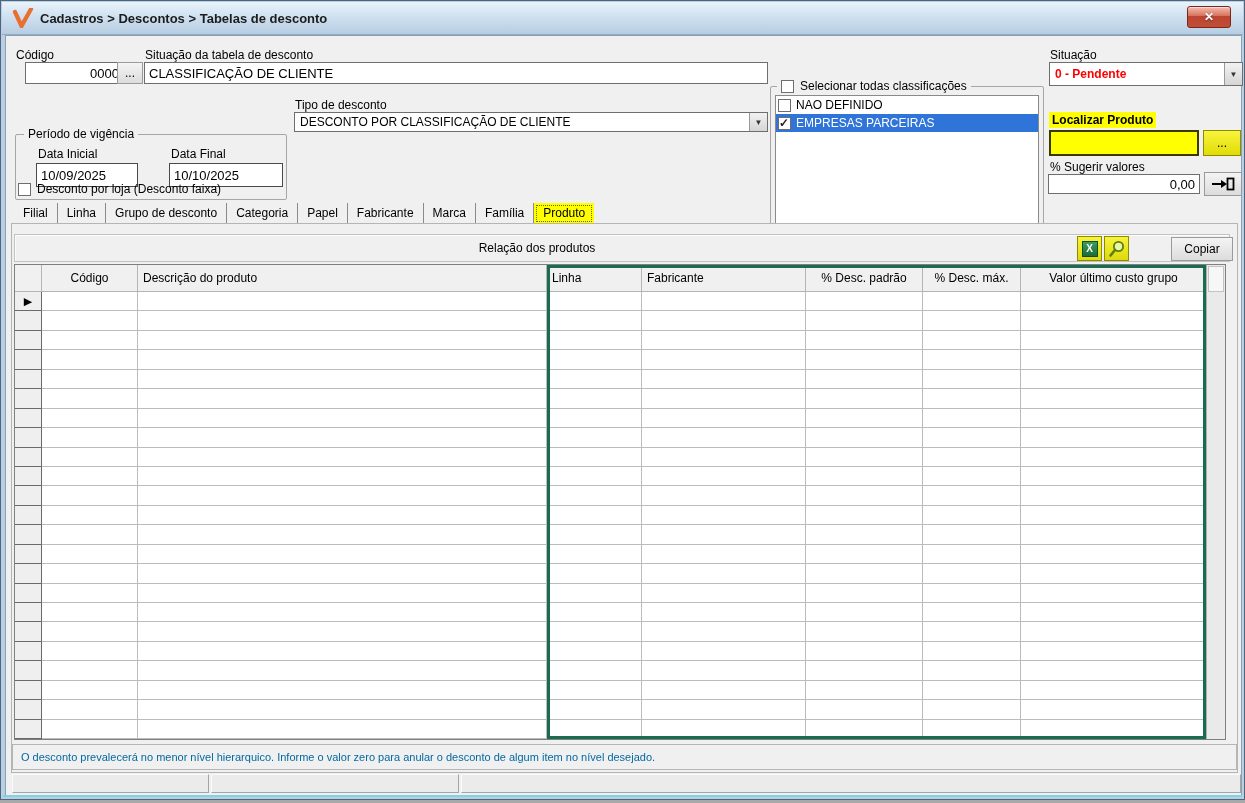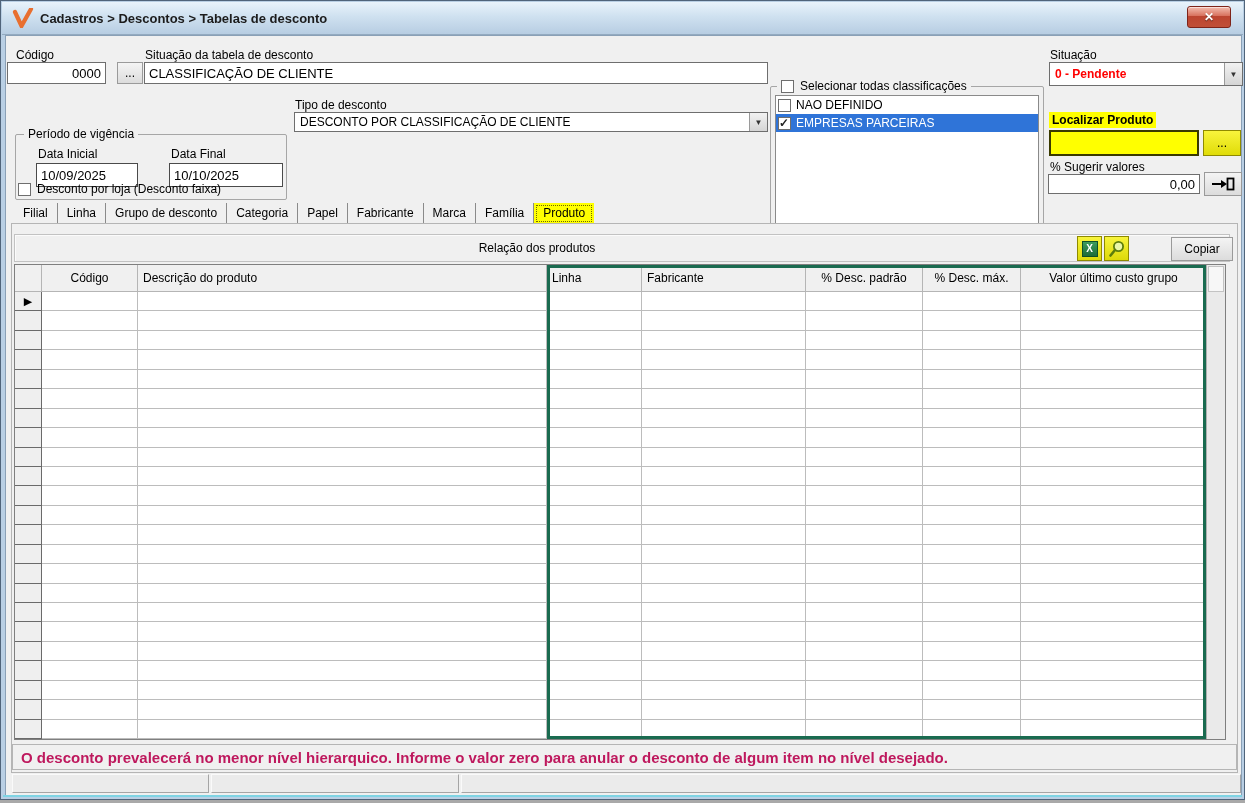--- a/index.html
+++ b/index.html
@@ -100,21 +100,21 @@
   .c3{ width:95px; flex:none; }
   .c4{ width:164px; flex:none; }
   .c5{ width:117px; flex:none; }
   .c6{ width:98px; flex:none; }
   .c7{ flex:1; border-right:none; }
   .rowmarker{ font-size:11px; line-height:11px; color:#000; }
   .green-overlay{ position:absolute; left:532px; top:0; width:659px; height:474px; border:3px solid #1a6b50; pointer-events:none; }
   .vscroll{ position:absolute; right:0; top:0; width:19px; height:474px; background:#eaeaea; border-left:1px solid #b0b0b0; cursor:pointer; }
   .vscroll .thumb{ position:absolute; left:1px; right:1px; top:1px; height:26px; background:#f7f7f7; border:1px solid #c3c3c3; }
   .msgbar{ position:absolute; left:6px; top:708px; width:1225px; height:26px; border:1px solid #b5b5b5; background:#f0f0f0; display:flex; align-items:center; padding:0 8px; }
-  .msgbar span{ color:#be185d; font-weight:bold; font-size:15px; white-space:nowrap; }
+  .msgbar span{ color:#0369a1; font-weight:normal; font-size:11px; white-space:nowrap; }
   .statusseg{ position:absolute; top:738px; height:19px; background:#ebebeb; border:1px solid; border-color:#fafafa #a5a5a5 #a5a5a5 #fafafa; }
   .apply-icon svg, .toolbtn svg{ display:block; }
 </style>
 </head>
 <body>
 
 <div class="window">
 
   <div class="titlebar">
     <span class="title-icon">
@@ -122,21 +122,21 @@
         <path d="M3 4 L9.5 18 L19 1" fill="none" stroke="#e86f30" stroke-width="4.2" stroke-linecap="round"></path>
       </svg>
     </span>
     <span class="title-text">Cadastros &gt; Descontos &gt; Tabelas de desconto</span>
     <div class="close-btn">✕</div>
   </div>
 
   <div class="client">
 
     <div class="lbl" style="left:10px; top:12px;">Código</div>
-    <div class="tbox right" style="left:1px; top:26px; width:99px; height:22px;">0000</div>
+    <div class="tbox right" style="left:19px; top:26px; width:99px; height:22px;">0000</div>
     <div class="btn" style="left:111px; top:26px; width:26px; height:22px;">...</div>
     <div class="lbl" style="left:139px; top:12px;">Situação da tabela de desconto</div>
     <div class="tbox" style="left:138px; top:26px; width:624px; height:22px;">CLASSIFICAÇÃO DE CLIENTE</div>
 
     <div class="group" style="left:764px; top:18px; width:274px; height:148px;">
       <div class="legend chkrow" style="position:absolute; top:-8px; left:6px; background:#f0f0f0; padding:0 4px;">
         <span class="chk"></span>
         <span>Selecionar todas classificações</span>
       </div>
       <div class="listbox">

